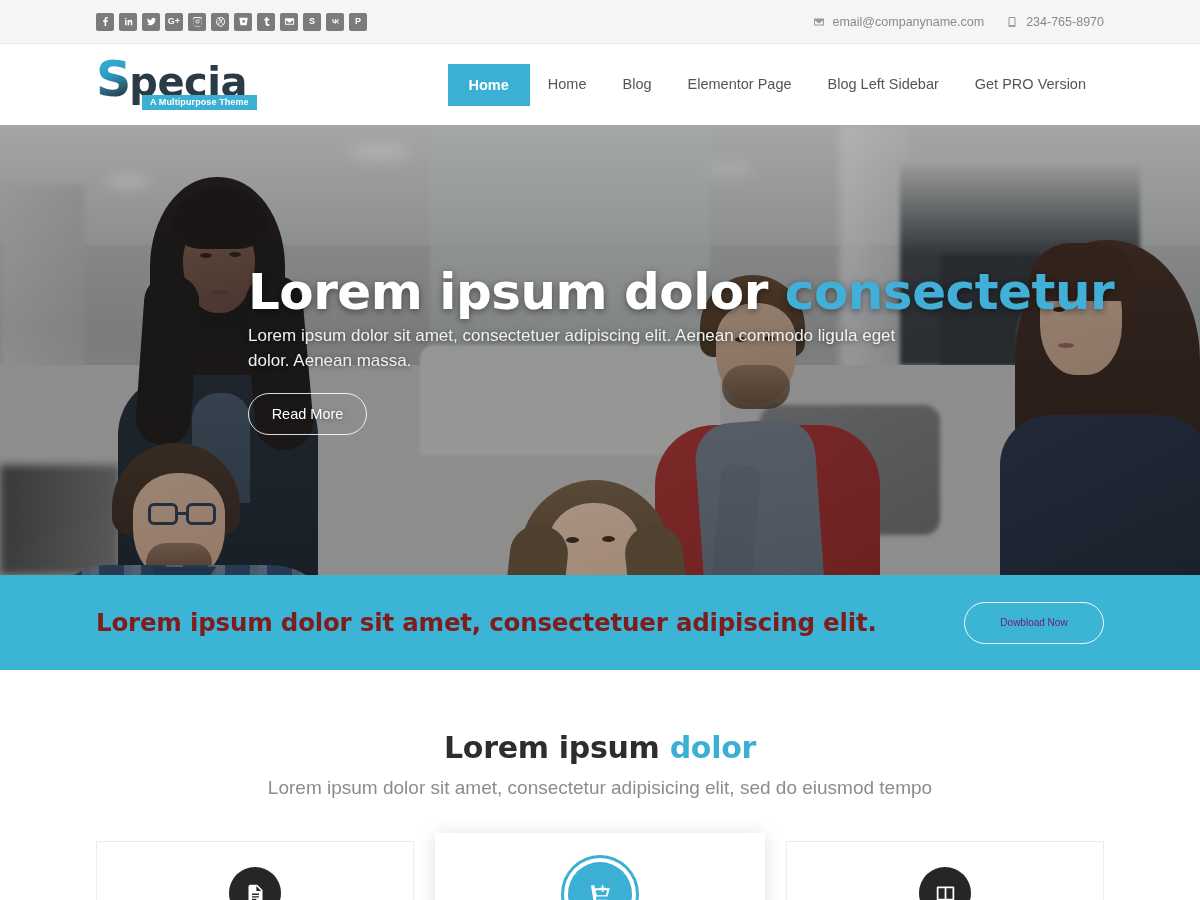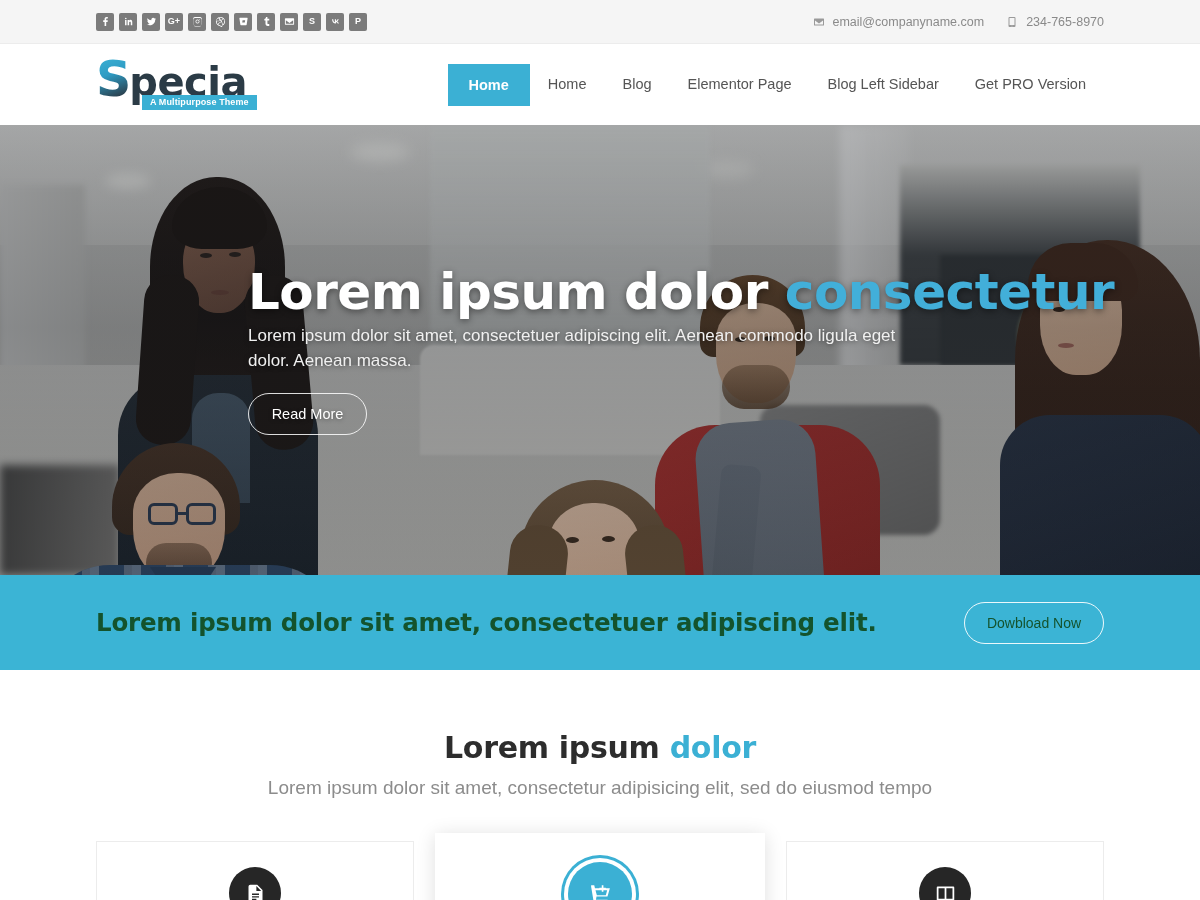--- a/index.html
+++ b/index.html
@@ -351,30 +351,30 @@
   }
 
   
   .cta {
     height:95px;
     background:#3bb4d5;
     display:flex; align-items:center; justify-content:space-between;
     padding:0 96px;
   }
   .cta-text {
-    color:#14532d; font-size:24.5px; font-weight:bold;
+    color:#7f1d1d; font-size:24.5px; font-weight:bold;
     letter-spacing:-0.2px;
     font-family:"DejaVu Sans", sans-serif;
   }
   .cta-btn {
     display:inline-flex; align-items:center; justify-content:center;
     width:140px; height:42px;
     border:1.5px solid rgba(255,255,255,.9);
     border-radius:22px;
-    color:#14532d; font-size:14px;
+    color:#701a75; font-size:10px;
     background:transparent; cursor:pointer;
     font-family:"Liberation Sans", sans-serif;
   }
 
   
   .features { padding:60px 96px 0 96px; background:#fff; }
   .sec-title {
     text-align:center; font-size:30px; font-weight:bold;
     color:#2d2d2d; letter-spacing:-0.3px;
     font-family:"DejaVu Sans", sans-serif;

